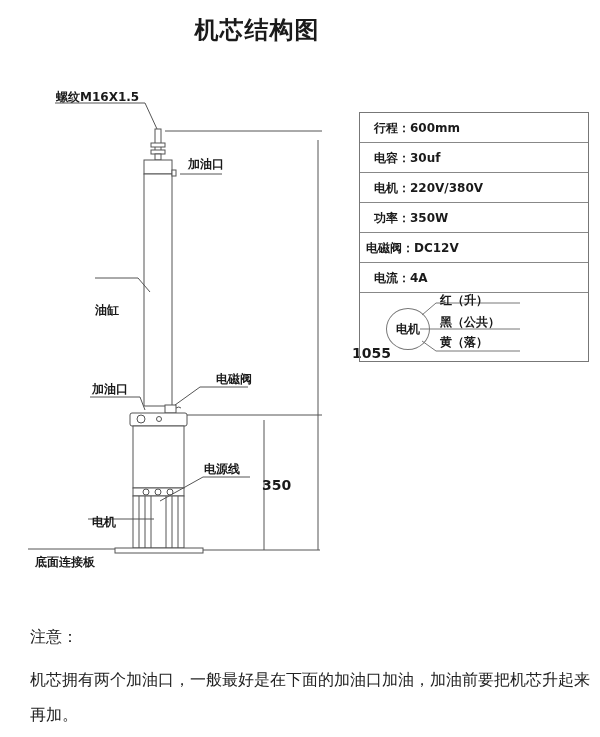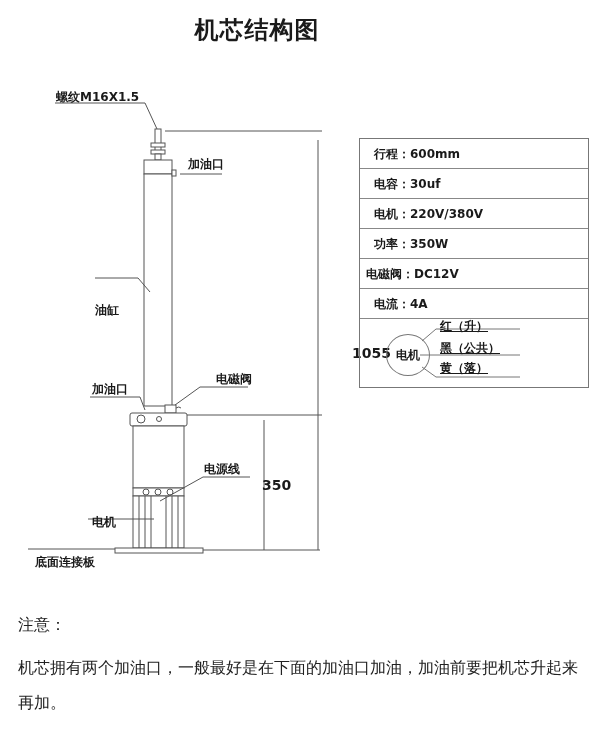--- a/index.html
+++ b/index.html
@@ -3,33 +3,33 @@
 <meta charset="utf-8">
 <style>
   html, body { margin:0; padding:0; background:#ffffff; }
   body { width:600px; height:737px; position:relative; overflow:hidden;
          font-family:"DejaVu Sans", "Liberation Sans", sans-serif; color:#1a1a1a; }
   .title { position:absolute; top:14px; left:0; width:514px; text-align:center;
            font-size:24px; font-weight:bold; letter-spacing:1px;font-family:Liberation Serif, serif; }
   svg.drawing { position:absolute; left:0; top:0; }
   .lbl { position:absolute; font-size:12px; font-weight:bold; white-space:nowrap; }
   .dim { position:absolute; font-size:14px; font-weight:bold; }
-  .spec-table { position:absolute; left:359px; top:138px; width:230px;
+  .spec-table { position:absolute; left:359px; top:112px; width:230px;
                 border:1px solid #777; box-sizing:border-box; }
   .spec-row { height:30px; border-bottom:1px solid #888; box-sizing:border-box;
               font-size:12px; font-weight:bold; padding-left:14px; line-height:30px; }
   .spec-row:last-child { border-bottom:none; }
   .wiring-cell { position:relative; height:68px; }
   .motor-circle { position:absolute; left:26px; top:15px; width:44px; height:42px;
                   border:1px solid #777; border-radius:50%; box-sizing:border-box;
                   font-size:12px; font-weight:bold; text-align:center; line-height:40px; }
-  .wire-lbl { position:absolute; left:80px; font-size:12px; font-weight:bold;text-decoration:underline; }
+  .wire-lbl { position:absolute; left:80px; font-size:12px; font-weight:bold; }
   .notes { position:absolute; left:18px; top:615px; font-family:"DejaVu Serif", "Liberation Serif", serif;
            font-size:16px; color:#222; }
-  .notes p { margin:0; }
+  .notes p { margin:12px; }
   .note-head { margin-bottom:14px !important; }
   .note-body { line-height:35px; width:565px; }
 </style>
 </head>
 <body>
 
 <div class="title">机芯结构图</div>
 
 <svg class="drawing" width="600" height="600" viewBox="0 0 600 600">
   <g stroke="#555" stroke-width="1" fill="none">

